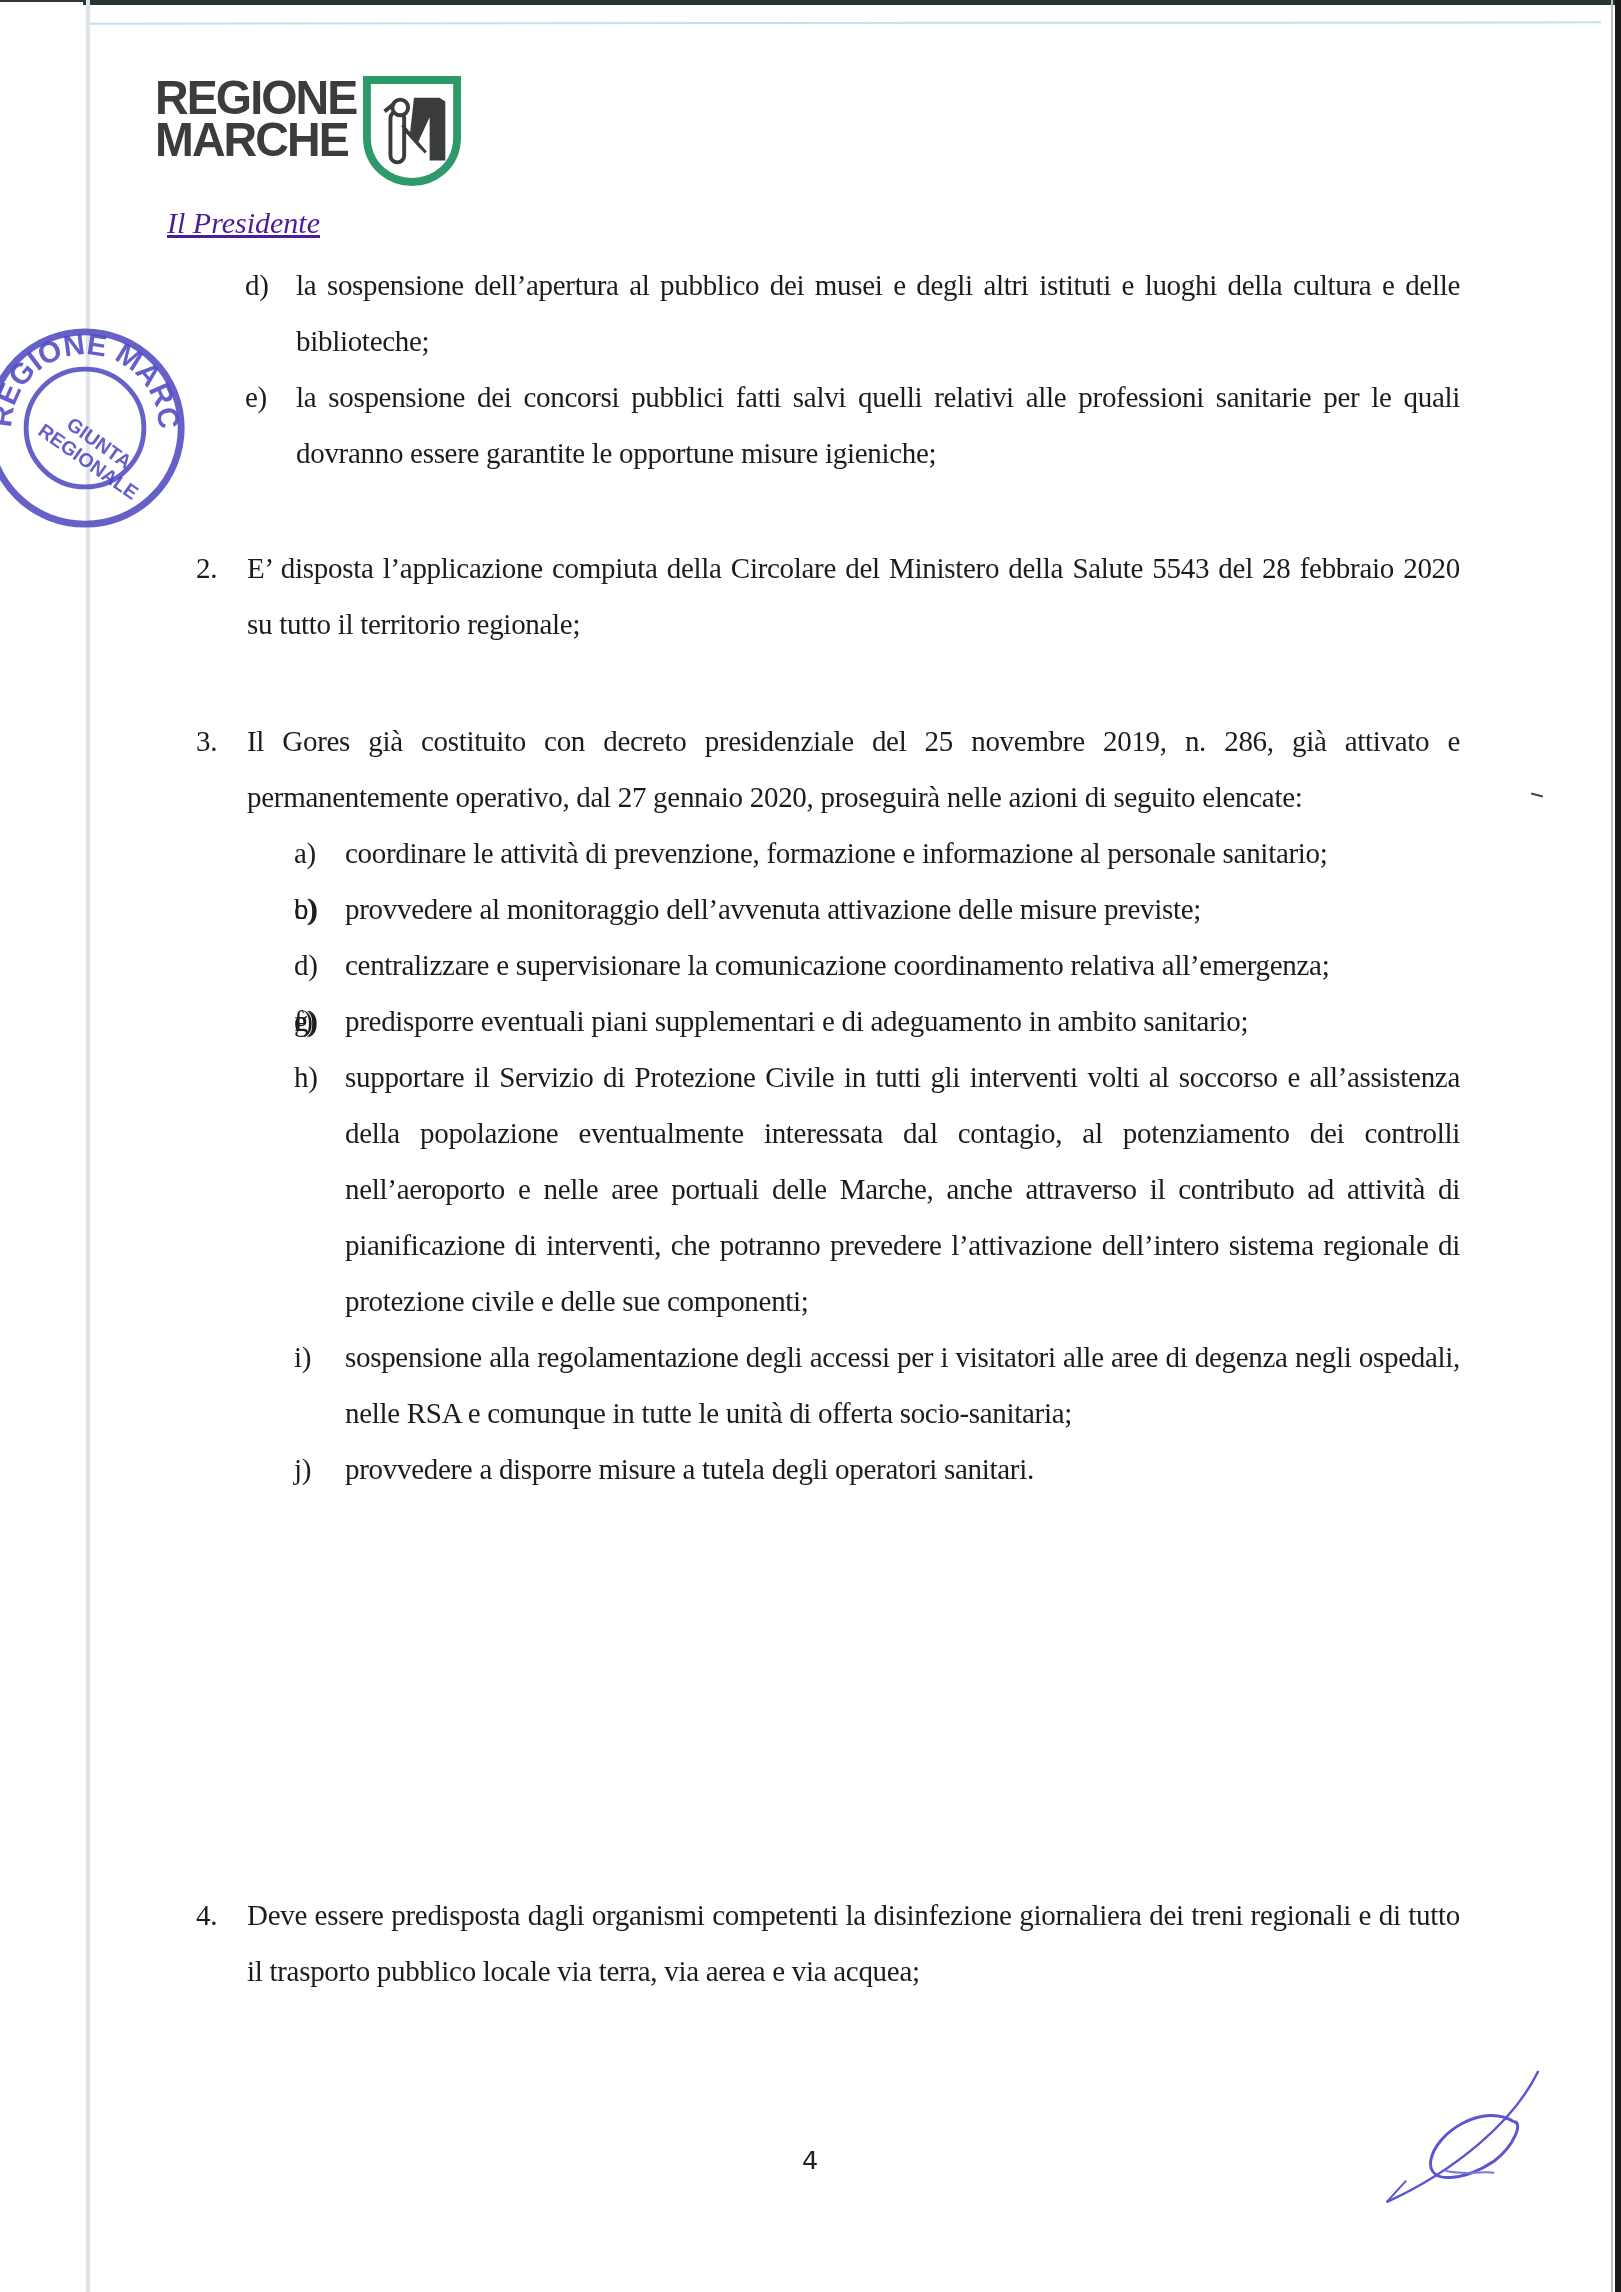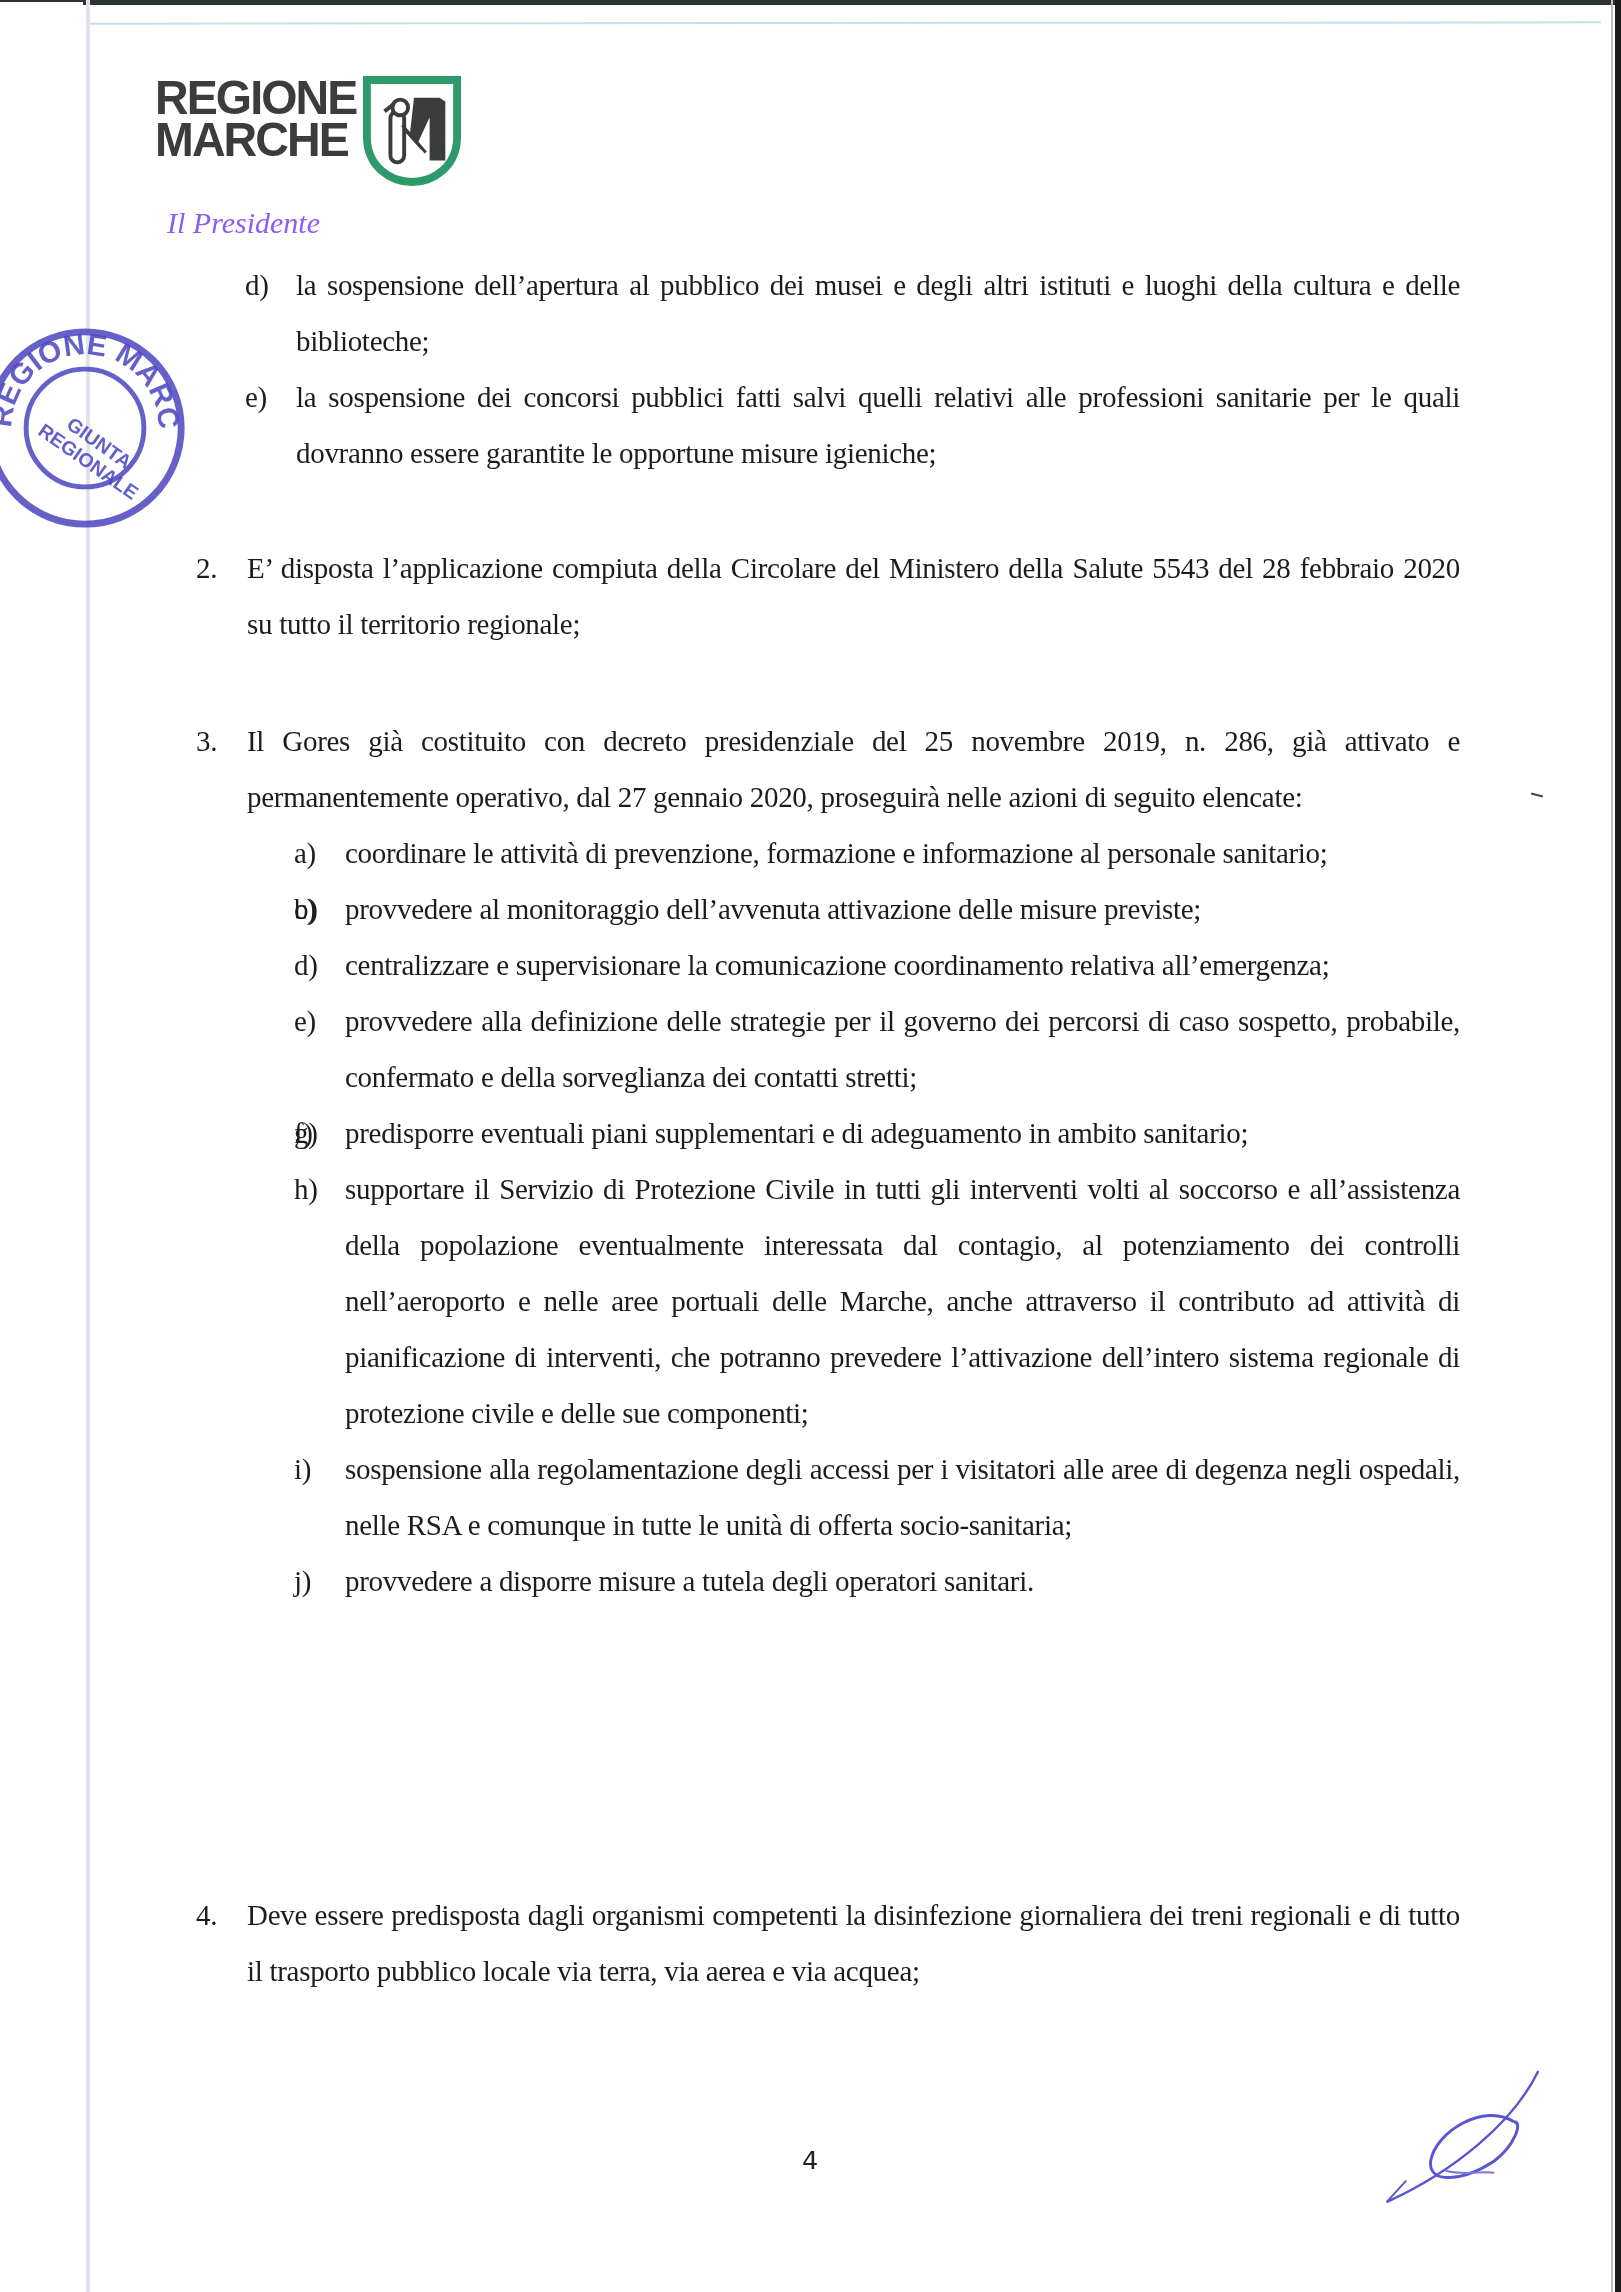--- a/index.html
+++ b/index.html
@@ -16,21 +16,21 @@
   .scan-left-edge { position:absolute; left:86px; top:0; width:3.9px; height:2293px; background:#e2e2ea; }
   .scan-right-edge { position:absolute; right:0; top:0; width:5.9px; height:2293px; background:#1a1a1a; }
   .scan-right-edge2 { position:absolute; right:7.8px; top:0; width:2px; height:2293px; background:#bdbdbd; }
 
   
   .logo { position:absolute; left:155px; top:76px; display:flex; align-items:flex-end; }
   .logo-text { font-family:"Liberation Sans", "DejaVu Sans", sans-serif; font-weight:bold; color:#3a3d3c;
                font-size:49px; line-height:42px; letter-spacing:-2px; transform:scaleX(0.95); transform-origin:left; }
   .logo-text div { white-space:nowrap; }
   .logo-shield { position:absolute; left:208px; top:0; width:98px; height:110px; }
-  .presidente { position:absolute; left:167px; top:206px; font-style:italic; font-size:30px; color:#8b5cf6; }
+  .presidente { position:absolute; left:167px; top:206px; font-style:italic; font-size:30px; color:#4c1d95;text-decoration:underline; }
 
   
   .stamp { position:absolute; left:-19.6px; top:323px; width:211px; height:211px; }
   .signature { position:absolute; left:1367px; top:2063px; width:186px; height:147px; }
 
   
   .block { position:absolute; font-size:29px; line-height:56px; letter-spacing:-0.3px; }
   .item { position:relative; padding-left:51px; text-align:justify; }
   .item .marker { position:absolute; left:0; top:0; }
   .num { position:relative; padding-left:51px; text-align:justify; }
@@ -116,21 +116,20 @@
   <div class="item">
     <span class="marker">c)</span>
     <span>provvedere al monitoraggio dell’avvenuta attivazione delle misure previste;</span>
   </div>
   <div class="item">
     <span class="marker">d)</span>
     <span>centralizzare e supervisionare la comunicazione coordinamento relativa all’emergenza;</span>
   </div>
   <div class="item">
     <span class="marker">e)</span>
-    <span>provvedere alla definizione delle strategie per il governo dei percorsi di caso sospetto, probabile, confermato e della sorveglianza dei contatti stretti;</span>
   </div>
   <div class="item">
     <span class="marker">f)</span>
   </div>
   <div class="item">
     <span class="marker">g)</span>
     <span>predisporre eventuali piani supplementari e di adeguamento in ambito sanitario;</span>
   </div>
   <div class="item">
     <span class="marker">h)</span>

